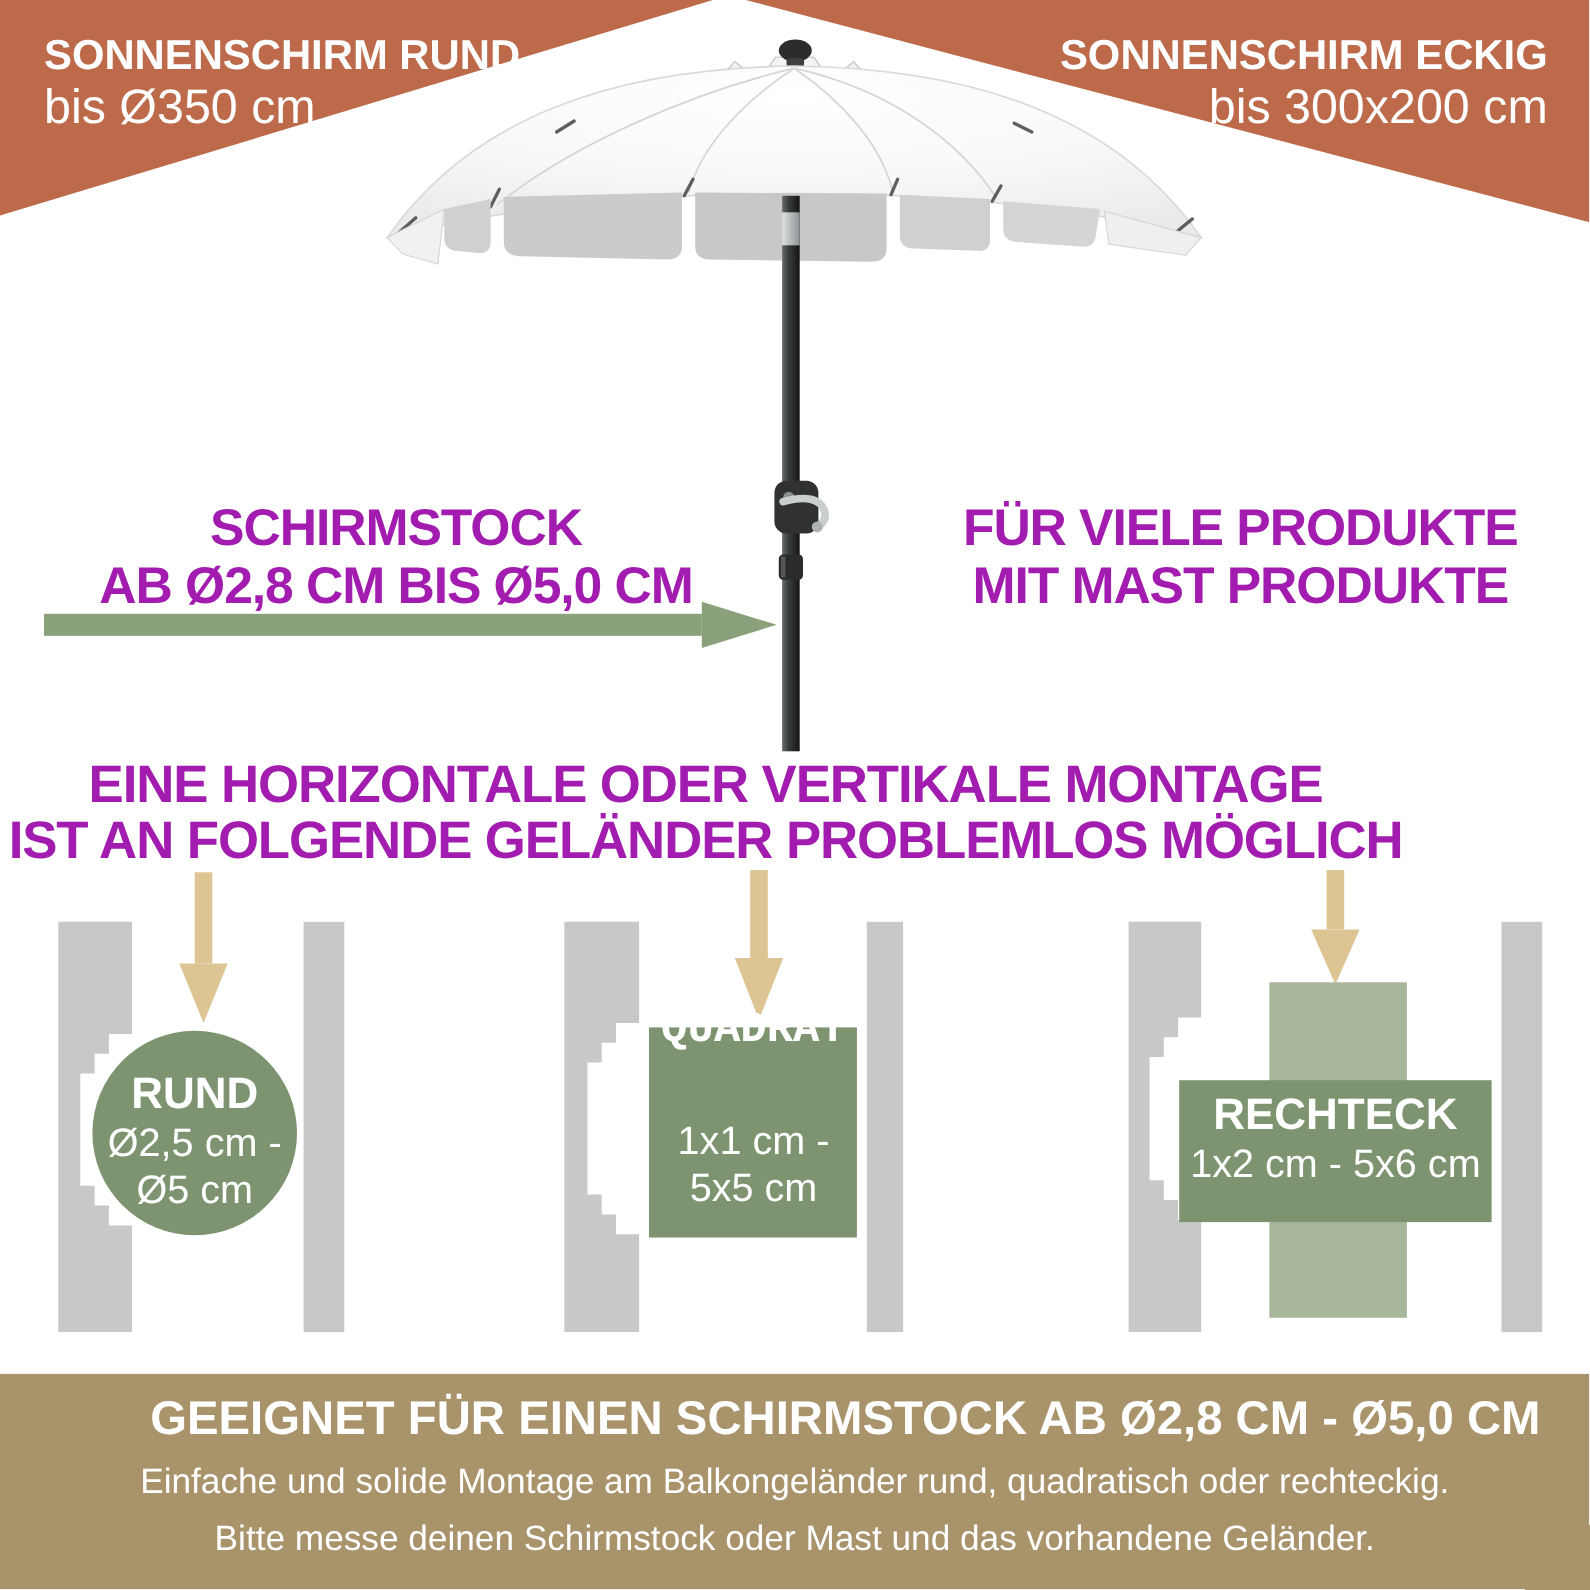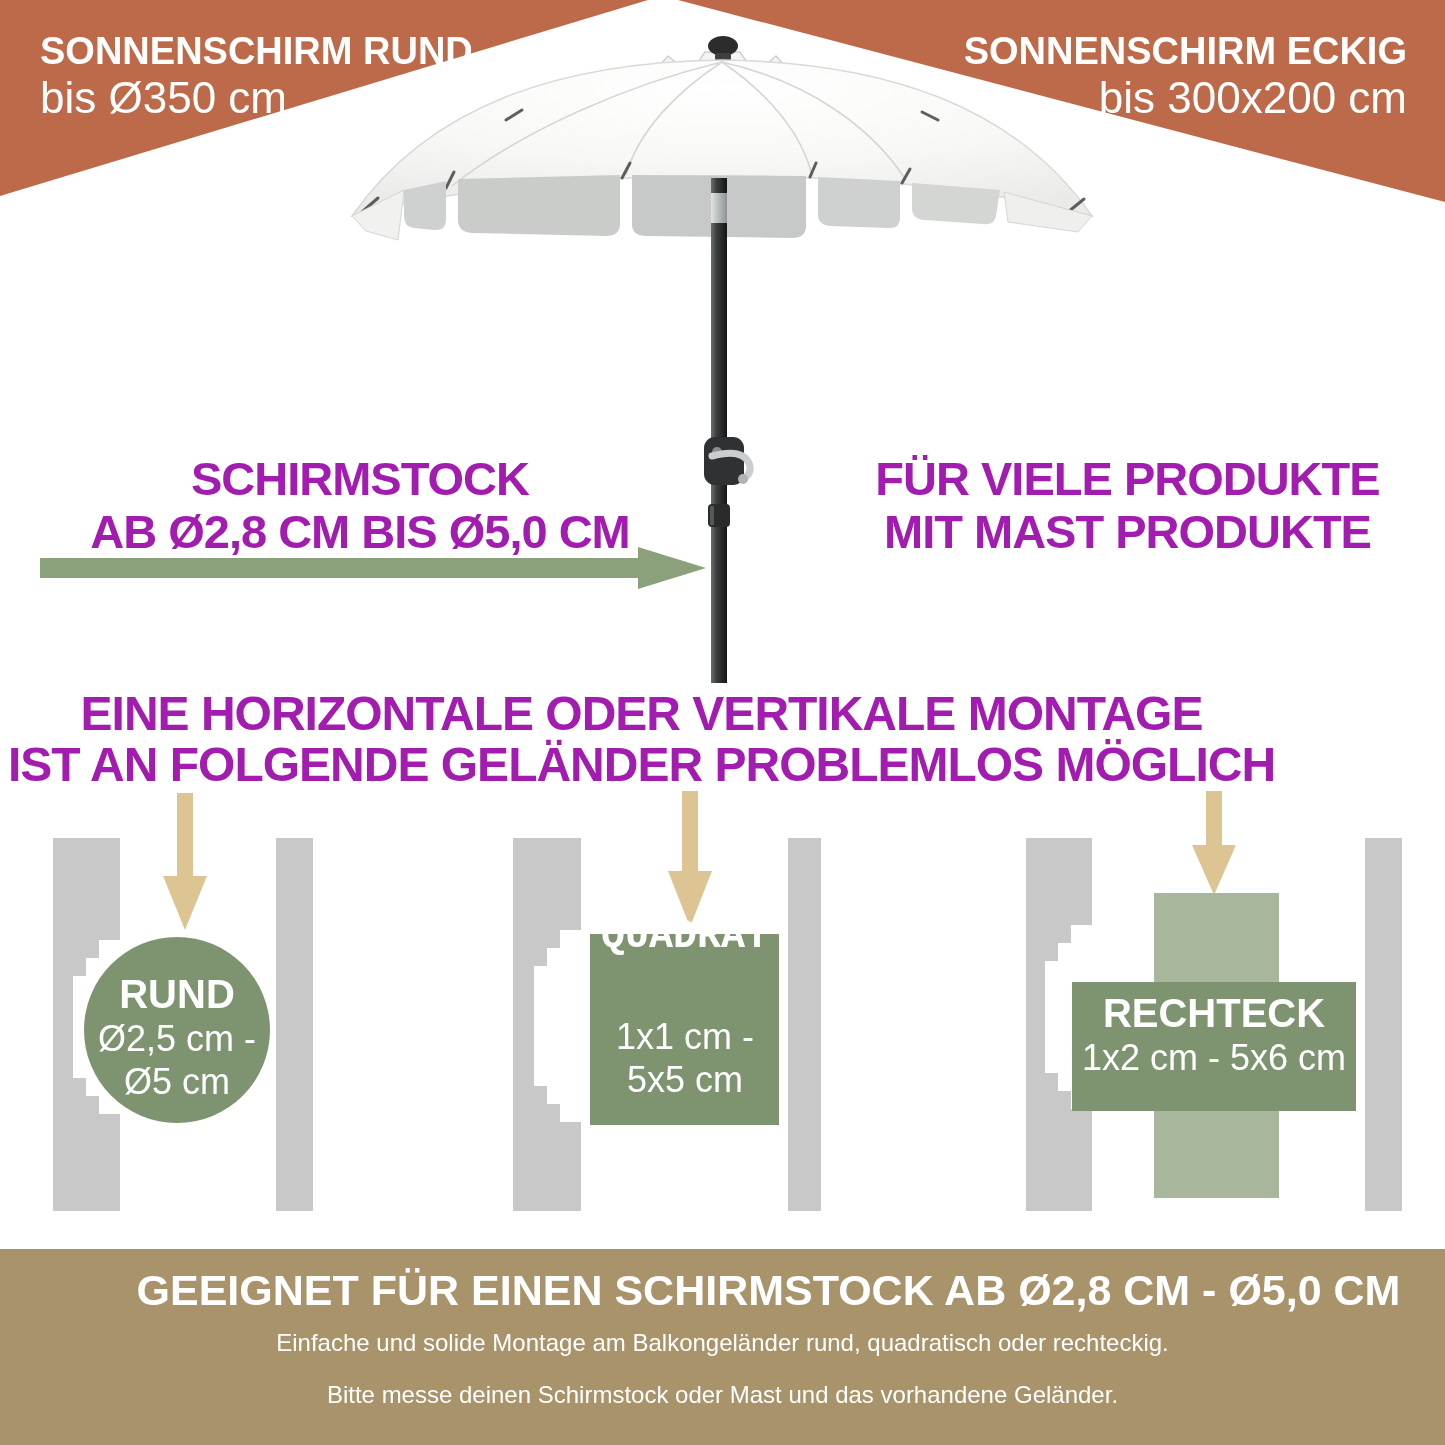--- a/index.html
+++ b/index.html
@@ -14,21 +14,21 @@
   .b{font-weight:bold;}
   .hdr1{font-size:38px;}
   .hdr2{font-size:44px;}
   .mid{font-size:47px;letter-spacing:-1px;}
   .center{text-align:center;}
   .right{text-align:right;}
   .head{font-size:48px;letter-spacing:-1px;width:1283px;left:0;}
   .shape-label-b{font-size:40px;}
   .shape-label{font-size:36px;}
   .ban1{font-size:43px;width:1445px;left:0;padding-left:46px;}
-  .ban2{font-size:24px;width:1445px;left:0;}
+  .ban2{font-size:32px;width:1445px;left:0;}
   #hl1{left:40px;top:32px;}
   #hl2{left:40px;top:75px;}
   #hr1{right:38px;top:32px;}
   #hr2{right:38px;top:75px;}
   #ml1{left:0;width:720px;top:454px;}
   #ml2{left:0;width:720px;top:507px;}
   #mr1{left:810px;width:635px;top:454px;}
   #mr2{left:810px;width:635px;top:507px;}
   #head1{top:689px;}
   #head2{top:740px;}

